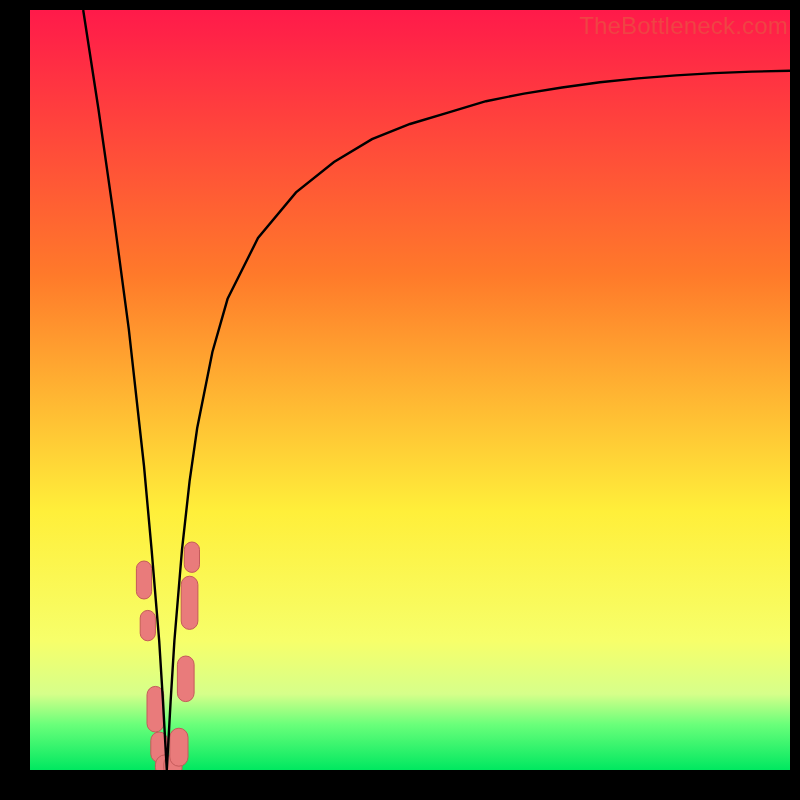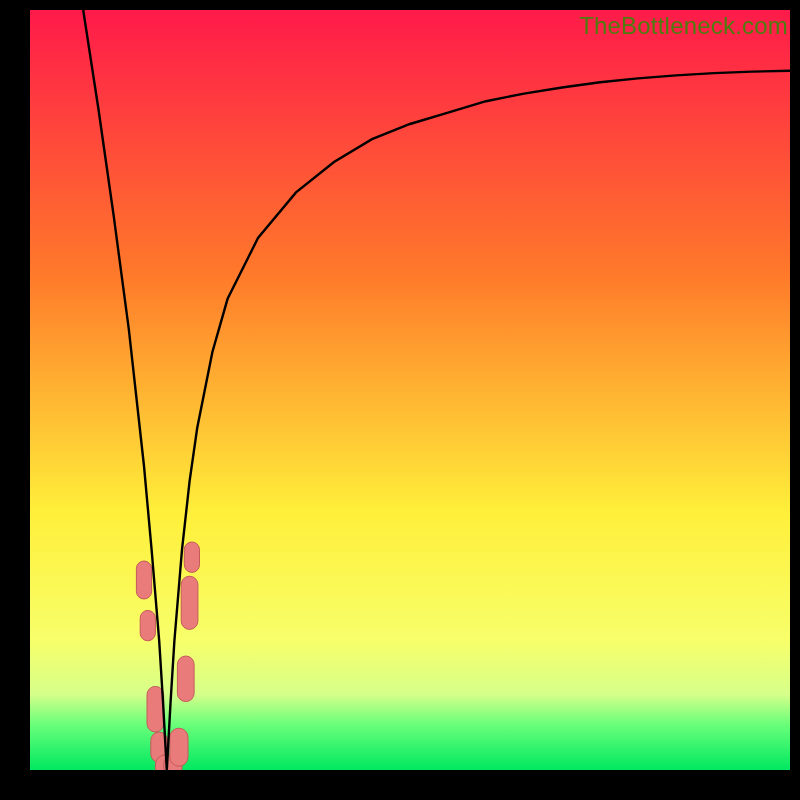--- a/index.html
+++ b/index.html
@@ -21,21 +21,21 @@
     position: absolute;
     left: 30px;
     top: 10px;
     width: 760px;
     height: 760px;
   }
   .watermark {
     position: absolute;
     top: 12px;
     right: 12px;
-    color: #4d7c0f;
+    color: #ef4444;
     font-size: 24px;
     font-weight: 400;
     letter-spacing: 0.2px;
     user-select: none;
   }
 </style>
 </head>
 <body>
 
 <div class="frame">

